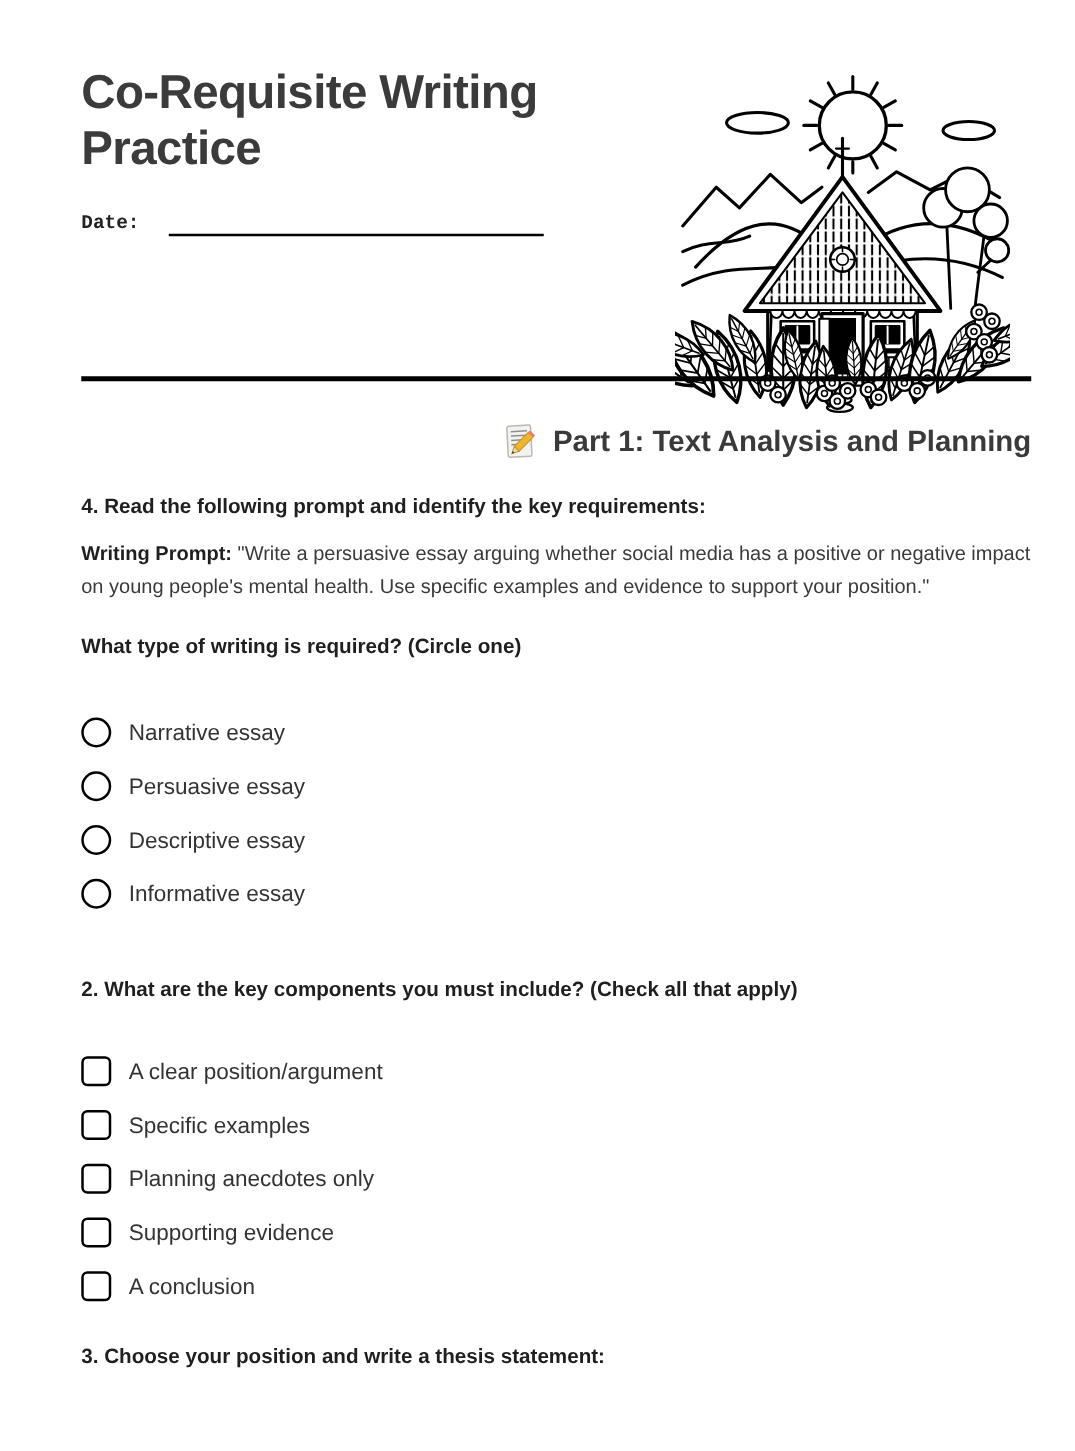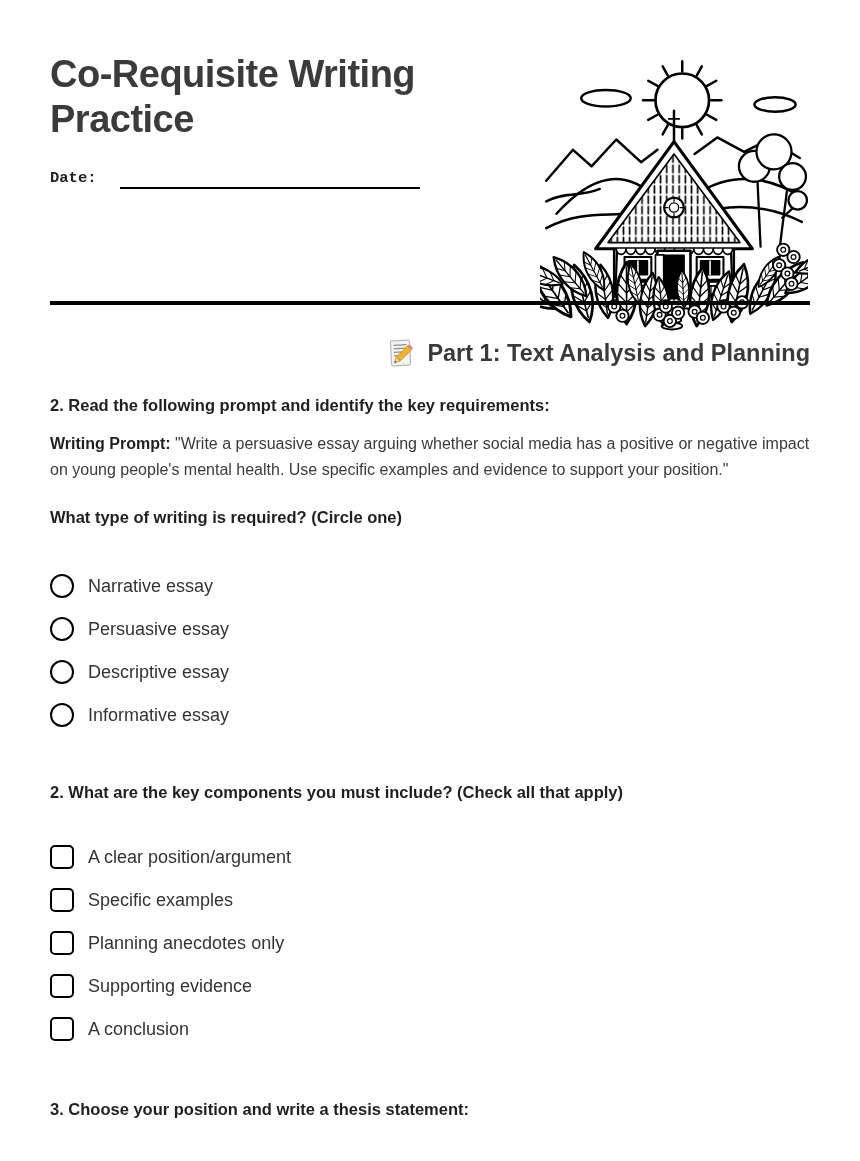--- a/index.html
+++ b/index.html
@@ -1,21 +1,21 @@
 <!DOCTYPE html>
 <html><head>
 <meta charset="utf-8">
 <style>
   * { margin:0; padding:0; box-sizing:border-box; }
   html,body { background:#fff; }
   .page {
     position:relative; width:860px; height:1161px; background:#fff;
     font-family:"Liberation Sans", sans-serif; overflow:hidden;
   }
-  .content { position:absolute; left:50px; top:0; width:760px; }
+  .content { position:absolute; left:65px; top:0; width:760px; }
   .title {
     margin-top:52px; max-width:480px;
     font-size:38px; line-height:45px; font-weight:800;
     color:#3b3b3b; letter-spacing:-0.5px;
   }
   .field-row { display:flex; align-items:flex-end; width:372px; }
   .field-row.name { margin-top:27px; }
   .field-row.date { margin-top:25px;font-family:Liberation Mono, monospace; }
   .field-label { width:70px; font-size:15.5px; font-weight:700; color:#222; padding-bottom:2px; }
   .field-line { flex:0 0 300px; height:22px; border-bottom:2px solid #000; }
@@ -38,21 +38,21 @@
   .radio {
     width:24px; height:24px; border:2.5px solid #000; border-radius:50%;
     background:#fff; flex:0 0 24px;
   }
   .checkbox {
     width:24px; height:24px; border:2.5px solid #000; border-radius:5px;
     background:#fff; flex:0 0 24px;
   }
   .opt-text { margin-left:14px; font-size:18px; color:#333; }
   .q2 { margin-top:55px; }
-  .q3 { margin-top:58px; }
+  .q3 { margin-top:34px; }
 </style>
 </head>
 <body>
 
 <div class="page">
 
   <div class="illustration">
     <svg viewBox="0 0 260 270" fill="none" stroke="#000" stroke-linecap="round" stroke-linejoin="round">
       <defs>
         <pattern id="thatch" width="6" height="10" patternUnits="userSpaceOnUse">
@@ -211,21 +211,21 @@
         <g transform="rotate(45 14 18)">
           <rect x="11.5" y="6" width="5.5" height="16" fill="#f0b52e" stroke="#c98f1d" stroke-width="0.8"></rect>
           <polygon points="11.5,22 17,22 14.25,27.5" fill="#e8d9b0" stroke="#c98f1d" stroke-width="0.8"></polygon>
           <polygon points="13.3,25.6 15.2,25.6 14.25,27.5" fill="#3a3a3a"></polygon>
           <rect x="11.5" y="4" width="5.5" height="2.4" fill="#e87f6a"></rect>
         </g>
       </svg>
       <span>Part 1: Text Analysis and Planning</span>
     </h2>
 
-    <p class="q-label q1">2. Read the following prompt and identify the key requirements:</p>
+    <p class="q-label q1">4. Read the following prompt and identify the key requirements:</p>
 
     <p class="prompt"><b>Writing Prompt:</b> <span>"Write a persuasive essay arguing whether social media has a positive or negative impact on young people's mental health. Use specific examples and evidence to support your position."</span></p>
 
     <p class="q-label circle-q">What type of writing is required? (Circle one)</p>
 
     <div class="opt-group">
       <div class="opt-row">
         <div class="radio"></div>
         <span class="opt-text">Narrative essay</span>
       </div>

